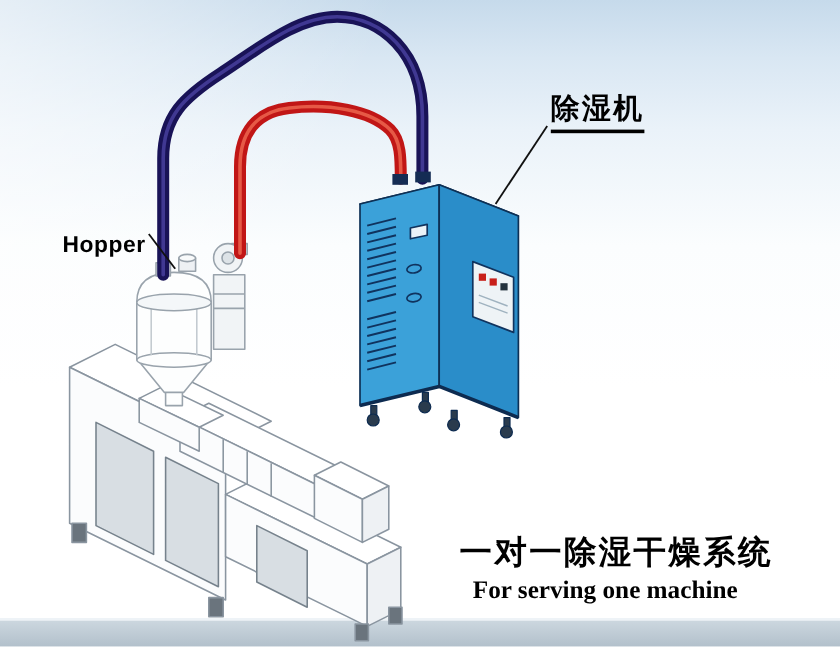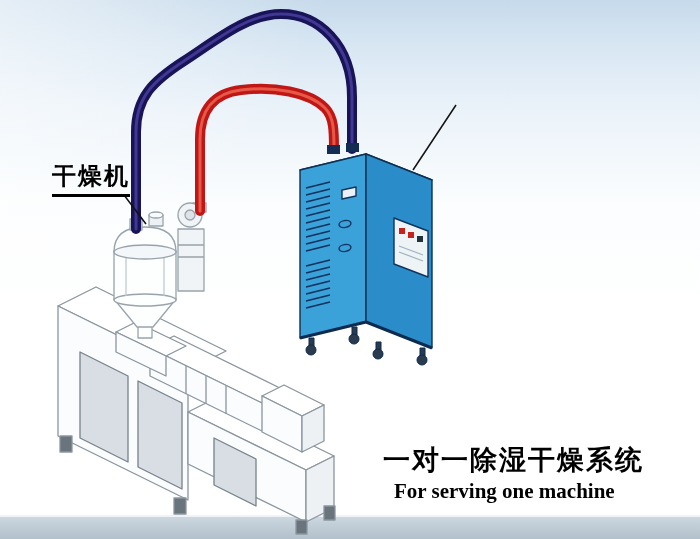--- a/index.html
+++ b/index.html
@@ -120,22 +120,23 @@
       <rect x="327" y="145" width="13" height="9" fill="#142c54" stroke="none"></rect>
       <rect x="346" y="143" width="13" height="9" fill="#142c54" stroke="none"></rect>
     </g>
 
     <g stroke="#111111" stroke-width="1.5">
       <line x1="124" y1="195" x2="146" y2="224"></line>
       <line x1="456" y1="105" x2="413" y2="170"></line>
     </g>
   </svg>
 
-  <div class="lbl" style="left:52px;top:160px;">
-    <span class="zh underline">干燥机</span>
+  <div class="lbl en" style="left:52px;top:194px;">Hopper</div>
+
+  <div class="lbl" style="left:459px;top:74px;">
+    <span class="zh underline">除湿机</span>
   </div>
-
 
   <div class="lbl cap-en" style="left:394px;top:479px;">For serving one machine</div>
   <div class="lbl cap-zh" style="left:383px;top:442px;">一对一除湿干燥系统</div>
 
   <div class="footer-band"></div>
 </div>
 
 </body></html>

